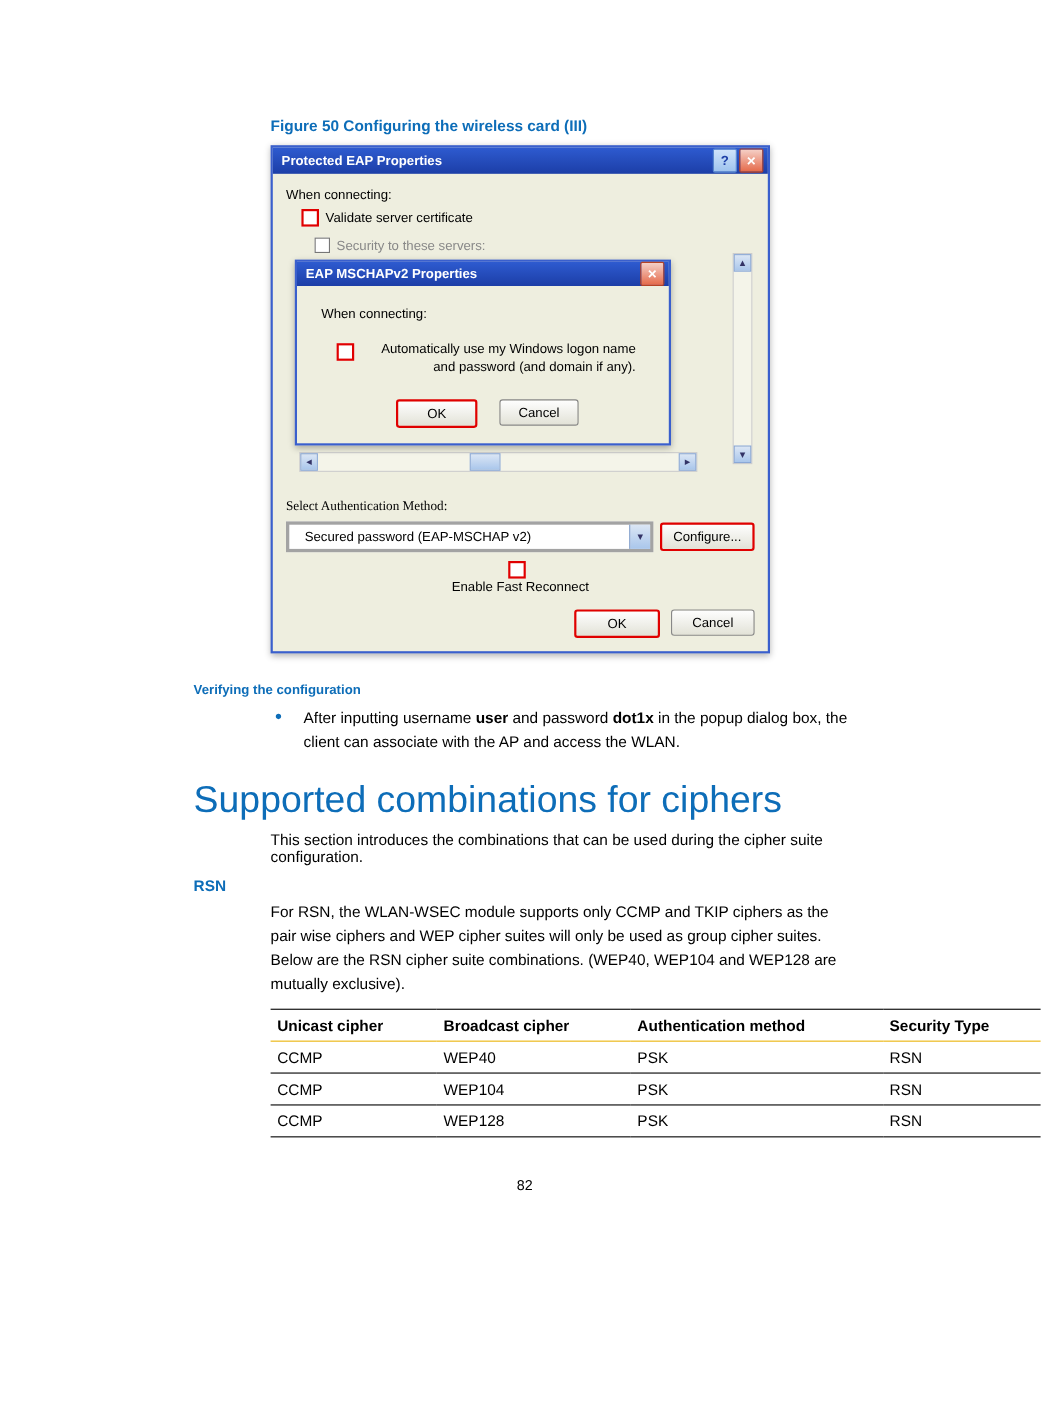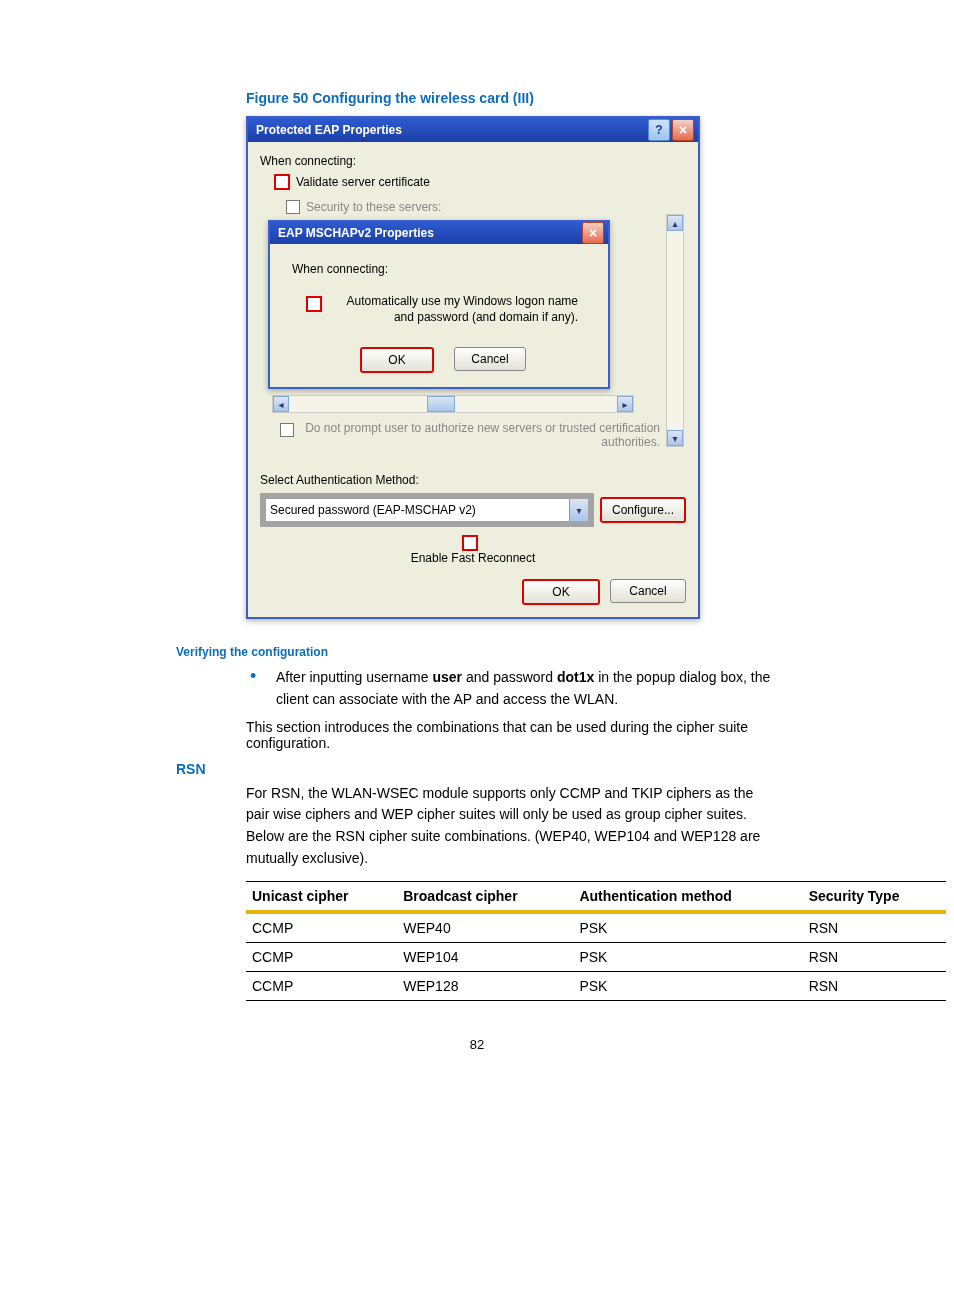--- a/index.html
+++ b/index.html
@@ -3,21 +3,21 @@
 <meta charset="utf-8">
 <style>
   body {
     margin: 0;
     background: #fff;
     font-family: Arial, Helvetica, sans-serif;
     color: #000;
   }
   .page {
     width: 782px;
-    margin: 0 auto;
+    margin: 16px auto;
     padding: 90px 90px 60px 90px;
     box-sizing: border-box;
   }
   .fig-caption {
     color: #0d6db8;
     font-size: 14px;
     font-weight: bold;
     margin: 0 0 10px 70px;
   }
   .dlg-outer {
@@ -101,22 +101,22 @@
     margin: 6px 0 8px 12px;
     width: 360px; height:16px;
     display:flex;
     background:#f4f4e9;border:1px solid #ccc;
   }
   .hscroll .btn{width:14px;height:14px;background:linear-gradient(#dbe6f5,#a9c6eb);border:1px solid #8aa8d7;color:#336;font-size:10px;display:flex;align-items:center;justify-content:center;}
   .hscroll .track{flex:1;position:relative;}
   .hscroll .thumb{position:absolute;left:138px;top:0;height:14px;width:26px;background:linear-gradient(#dbe6f5,#a9c6eb);border:1px solid #8aa8d7;}
   .select-row {display:flex;gap:6px;align-items:center;margin-top:6px;}
   .select-box {
-    flex:1;height:22px;border:6px solid #a3a3a3;background:#fff;
-    display:flex;align-items:center;padding:0 4px;position:relative;
+    flex:1;height:22px;border:3px solid #a3a3a3;background:#fff;
+    display:flex;align-items:center;padding:0 14px;position:relative;
   }
   .select-box .arrow{
     position:absolute;right:0;top:0;bottom:0;width:18px;
     background:linear-gradient(#dbe6f5,#a9c6eb);border-left:1px solid #7b9ac9;
     display:flex;align-items:center;justify-content:center;color:#336;font-size:10px;
   }
   .bottom-btns{display:flex;justify-content:flex-end;gap:10px;margin-top:14px;}
   .bottom-btns .xp-btn{min-width:74px;}
 
   h3.section { color:#0d6db8; font-size:12px; font-weight:bold; margin:26px 0 8px 0;}
@@ -130,21 +130,21 @@
   .intro { font-size:14px; margin-left:70px; margin-bottom:10px;}
   h4.sub { color:#0d6db8; font-size:14px; font-weight:bold; margin:6px 0 6px 0;}
   .rsn-text { font-size:14px; line-height:1.55; margin-left:70px; margin-bottom:12px;}
   table.cipher {
     margin-left:70px;
     border-collapse:collapse;
     width: 700px;
     font-size:14px;
   }
   table.cipher th {
-    text-align:left;border-top:1.5px solid #000;border-bottom:4px solid #eab308;
+    text-align:left;border-top:1.5px solid #000;border-bottom:1px solid #eab308;
     padding:6px 6px;
   }
   table.cipher td { padding:6px 6px;border-bottom:1px solid #000;}
   .pagenum{ text-align:center;font-size:13px;margin-top:36px;}
 </style>
 </head>
 <body>
 
 <div class="page">
 
@@ -191,26 +191,22 @@
       </div>
 
       <div class="hscroll">
         <div class="btn">◂</div>
         <div class="track">
             <div class="thumb"></div>
           </div>
         <div class="btn">▸</div>
       </div>
 
-      <div class="checkbox-row disabled-text" style="margin-left:20px;align-items:flex-start;">
-        <div class="box" style="margin-top:2px;"></div>
-        <span style="max-width:360px;display:inline-block;">Do not prompt user to authorize new servers or trusted certification authorities.</span>
-      </div>
-
-      <div style="margin-top:24px;">Select Authentication Method:</div>
+
+      <div style="margin-top:24px;font-family:Liberation Serif, serif;">Select Authentication Method:</div>
       <div class="select-row">
         <div class="select-box">
           <span>Secured password (EAP-MSCHAP v2)</span>
           <div class="arrow">▾</div>
         </div>
         <div class="xp-btn red" style="min-width:82px;">Configure...</div>
       </div>
 
       <div class="checkbox-row" style="margin-top:8px;flex-direction:column;">
         <div class="box red"></div>
@@ -224,20 +220,21 @@
     </div>
   </div>
 
   <h3 class="section">Verifying the configuration</h3>
   <ul class="bullets">
     <li>
       <span>After inputting username </span><b>user</b><span> and password </span><b>dot1x</b><span> in the popup dialog box, the client can associate with the AP and access the WLAN.</span>
     </li>
   </ul>
 
+  <h2 class="big">Supported combinations for ciphers</h2>
   <div class="intro">This section introduces the combinations that can be used during the cipher suite configuration.</div>
 
   <h4 class="sub">RSN</h4>
   <div class="rsn-text">For RSN, the WLAN-WSEC module supports only CCMP and TKIP ciphers as the pair wise ciphers and WEP cipher suites will only be used as group cipher suites. Below are the RSN cipher suite combinations. (WEP40, WEP104 and WEP128 are mutually exclusive).</div>
 
   <table class="cipher">
     <thead>
       <tr>
         <th>Unicast cipher</th>
         <th>Broadcast cipher</th>

